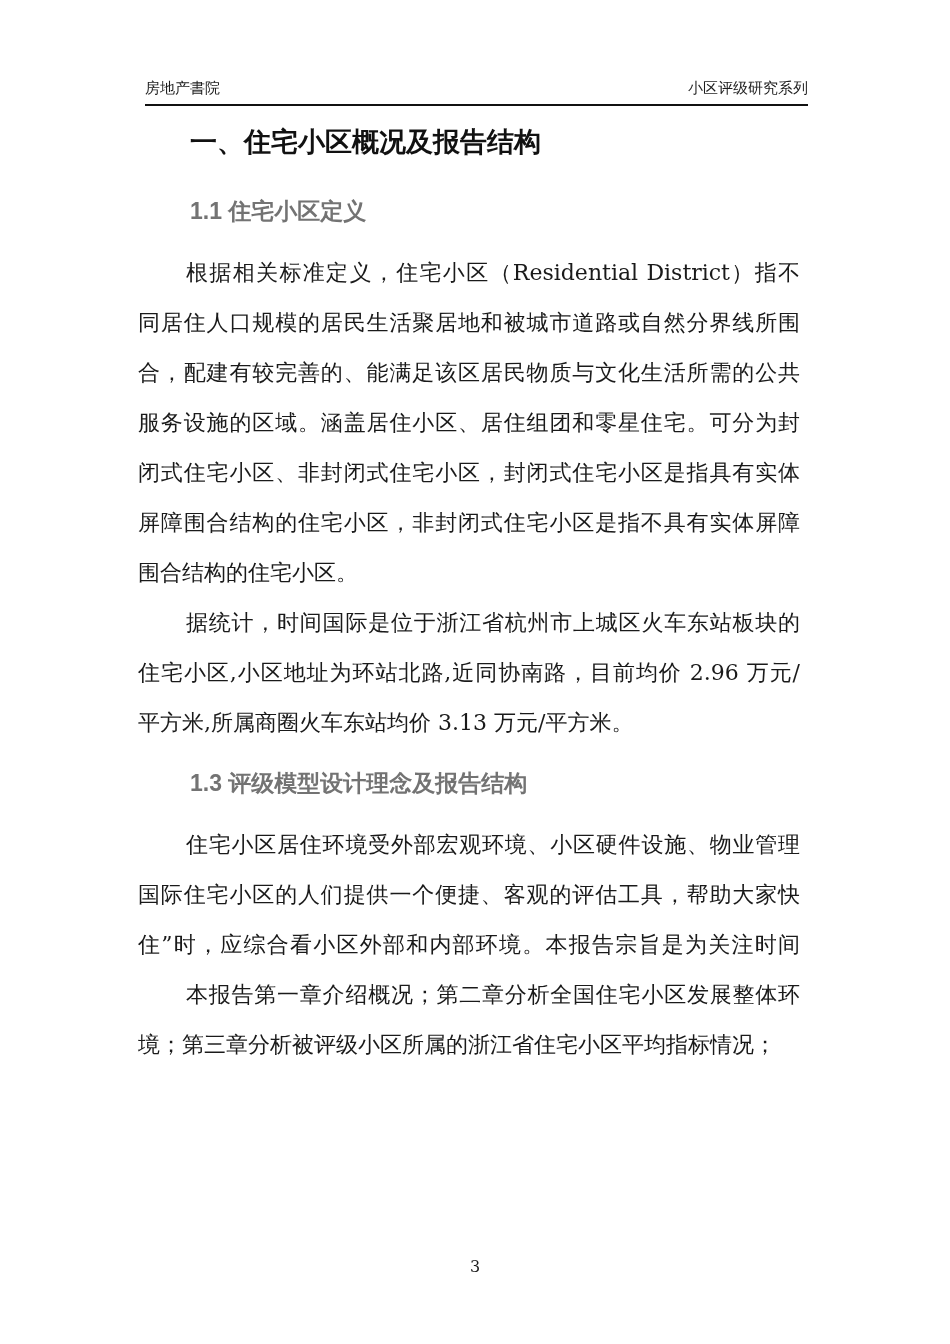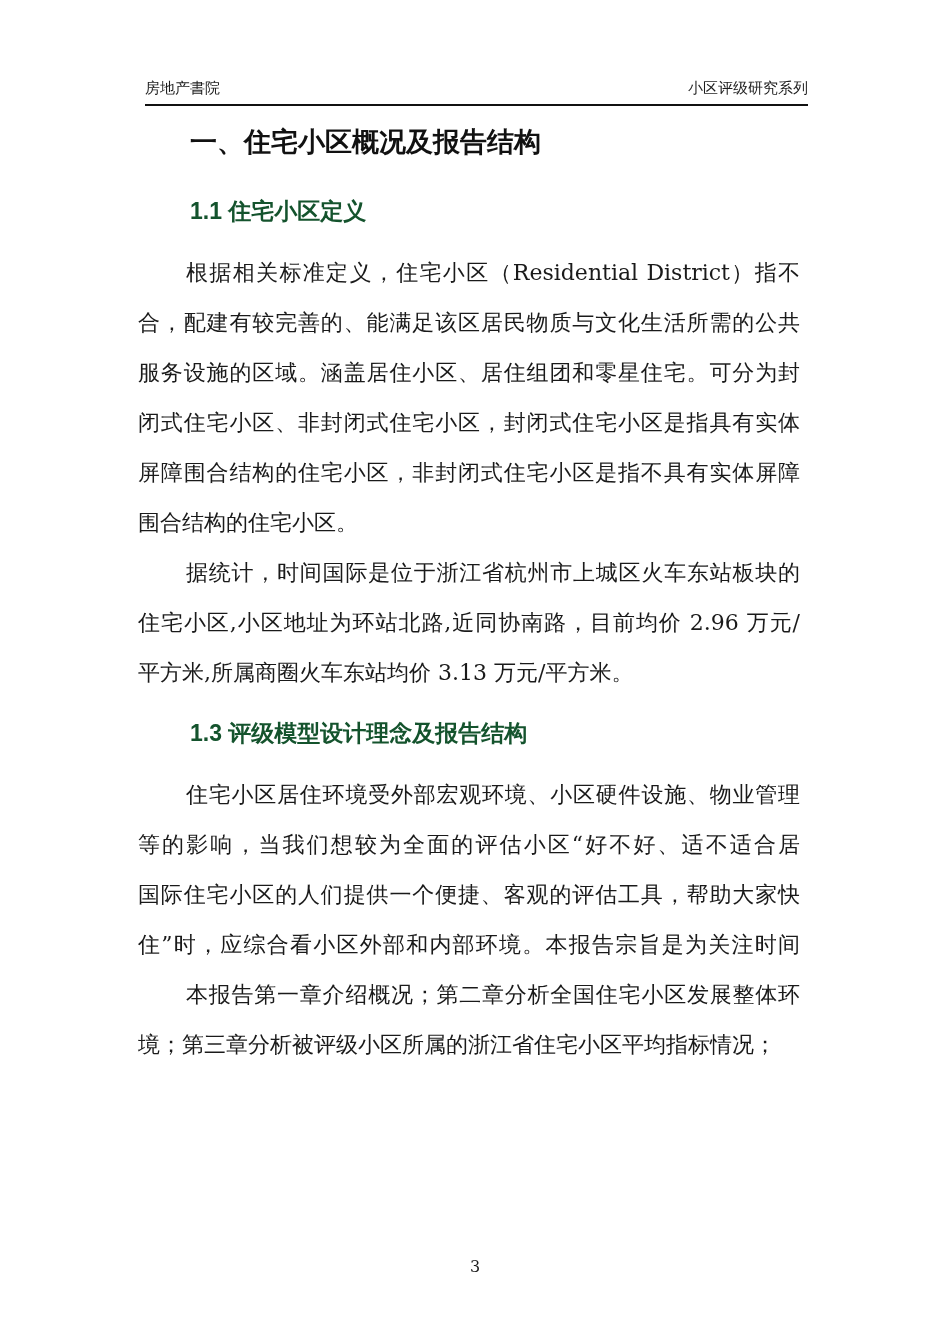--- a/index.html
+++ b/index.html
@@ -42,21 +42,21 @@
     font-size: 27px;
     line-height: 36px;
     color: #111111;
   }
   .section-heading {
     margin: 20px 0 0 52px;
     font-family: "Liberation Sans", sans-serif;
     font-weight: bold;
     font-size: 23px;
     line-height: 30px;
-    color: #14532d;
+    color: #737373;
   }
   .paragraph { margin: 22px 12px 0 0; }
   .paragraph + .paragraph { margin-top: 0; }
   .pline {
     height: 50px;
     line-height: 50px;
     font-size: 22px;
     text-align: justify;
     text-align-last: justify;
     text-justify: inter-character;
@@ -85,35 +85,35 @@
     <span>房地产書院</span>
     <span>小区评级研究系列</span>
   </div>
 
   <div class="content">
     <div class="doc-title">一、住宅小区概况及报告结构</div>
     <main>
         <h2 class="section-heading">1.1 住宅小区定义</h2>
         <div class="paragraph">
           <div class="pline first">根据相关标准定义，住宅小区（Residential District）指不</div>
+          <div class="pline">同居住人口规模的居民生活聚居地和被城市道路或自然分界线所围</div>
           <div class="pline">合，配建有较完善的、能满足该区居民物质与文化生活所需的公共</div>
           <div class="pline">服务设施的区域。涵盖居住小区、居住组团和零星住宅。可分为封</div>
           <div class="pline">闭式住宅小区、非封闭式住宅小区，封闭式住宅小区是指具有实体</div>
           <div class="pline">屏障围合结构的住宅小区，非封闭式住宅小区是指不具有实体屏障</div>
           <div class="pline last">围合结构的住宅小区。</div>
         </div>
         <div class="paragraph">
           <div class="pline first">据统计，时间国际是位于浙江省杭州市上城区火车东站板块的</div>
           <div class="pline">住宅小区,小区地址为环站北路,近同协南路，目前均价 2.96 万元/</div>
           <div class="pline last">平方米,所属商圈火车东站均价 3.13 万元/平方米。</div>
         </div>
         <h2 class="section-heading">1.3 评级模型设计理念及报告结构</h2>
         <div class="paragraph">
           <div class="pline first">住宅小区居住环境受外部宏观环境、小区硬件设施、物业管理</div>
-          <div class="pline">等的影响，当我们想较为全面的评估小区“好不好、适不适合居</div>
           <div class="pline">国际住宅小区的人们提供一个便捷、客观的评估工具，帮助大家快</div>
           <div class="pline">住”时，应综合看小区外部和内部环境。本报告宗旨是为关注时间</div>
         </div>
         <div class="paragraph">
           <div class="pline first">本报告第一章介绍概况；第二章分析全国住宅小区发展整体环</div>
           <div class="pline last">境；第三章分析被评级小区所属的浙江省住宅小区平均指标情况；</div>
         </div>
       </main>
   </div>
 

